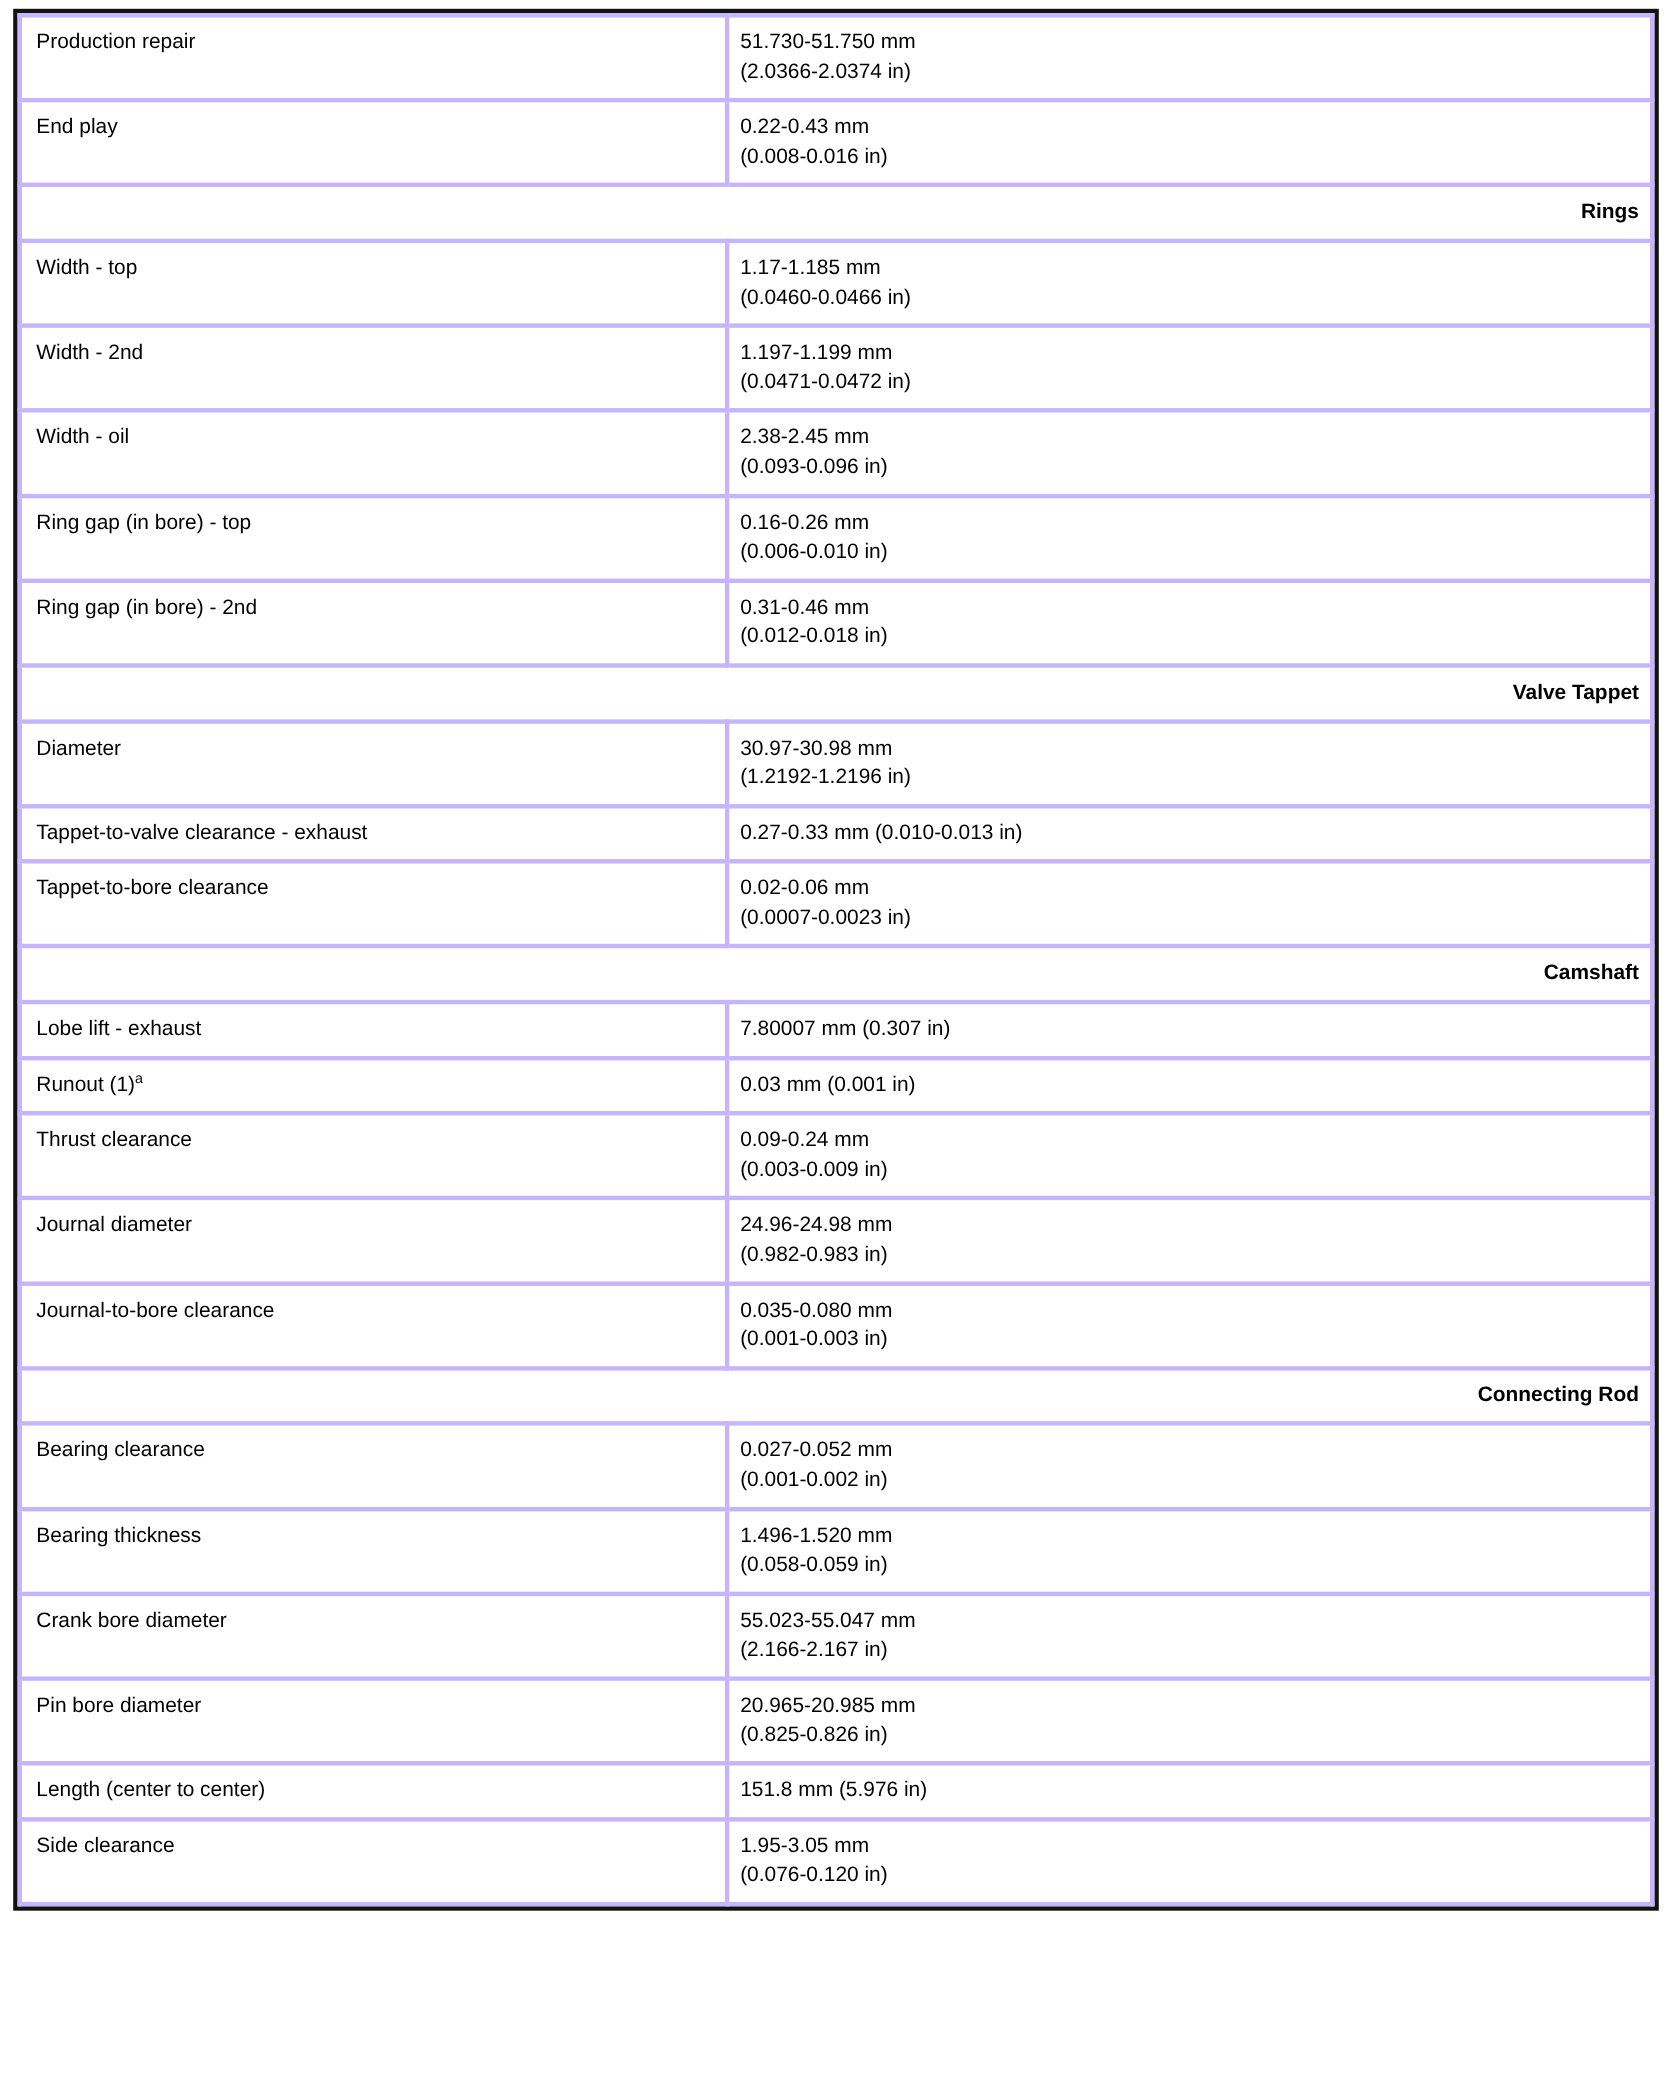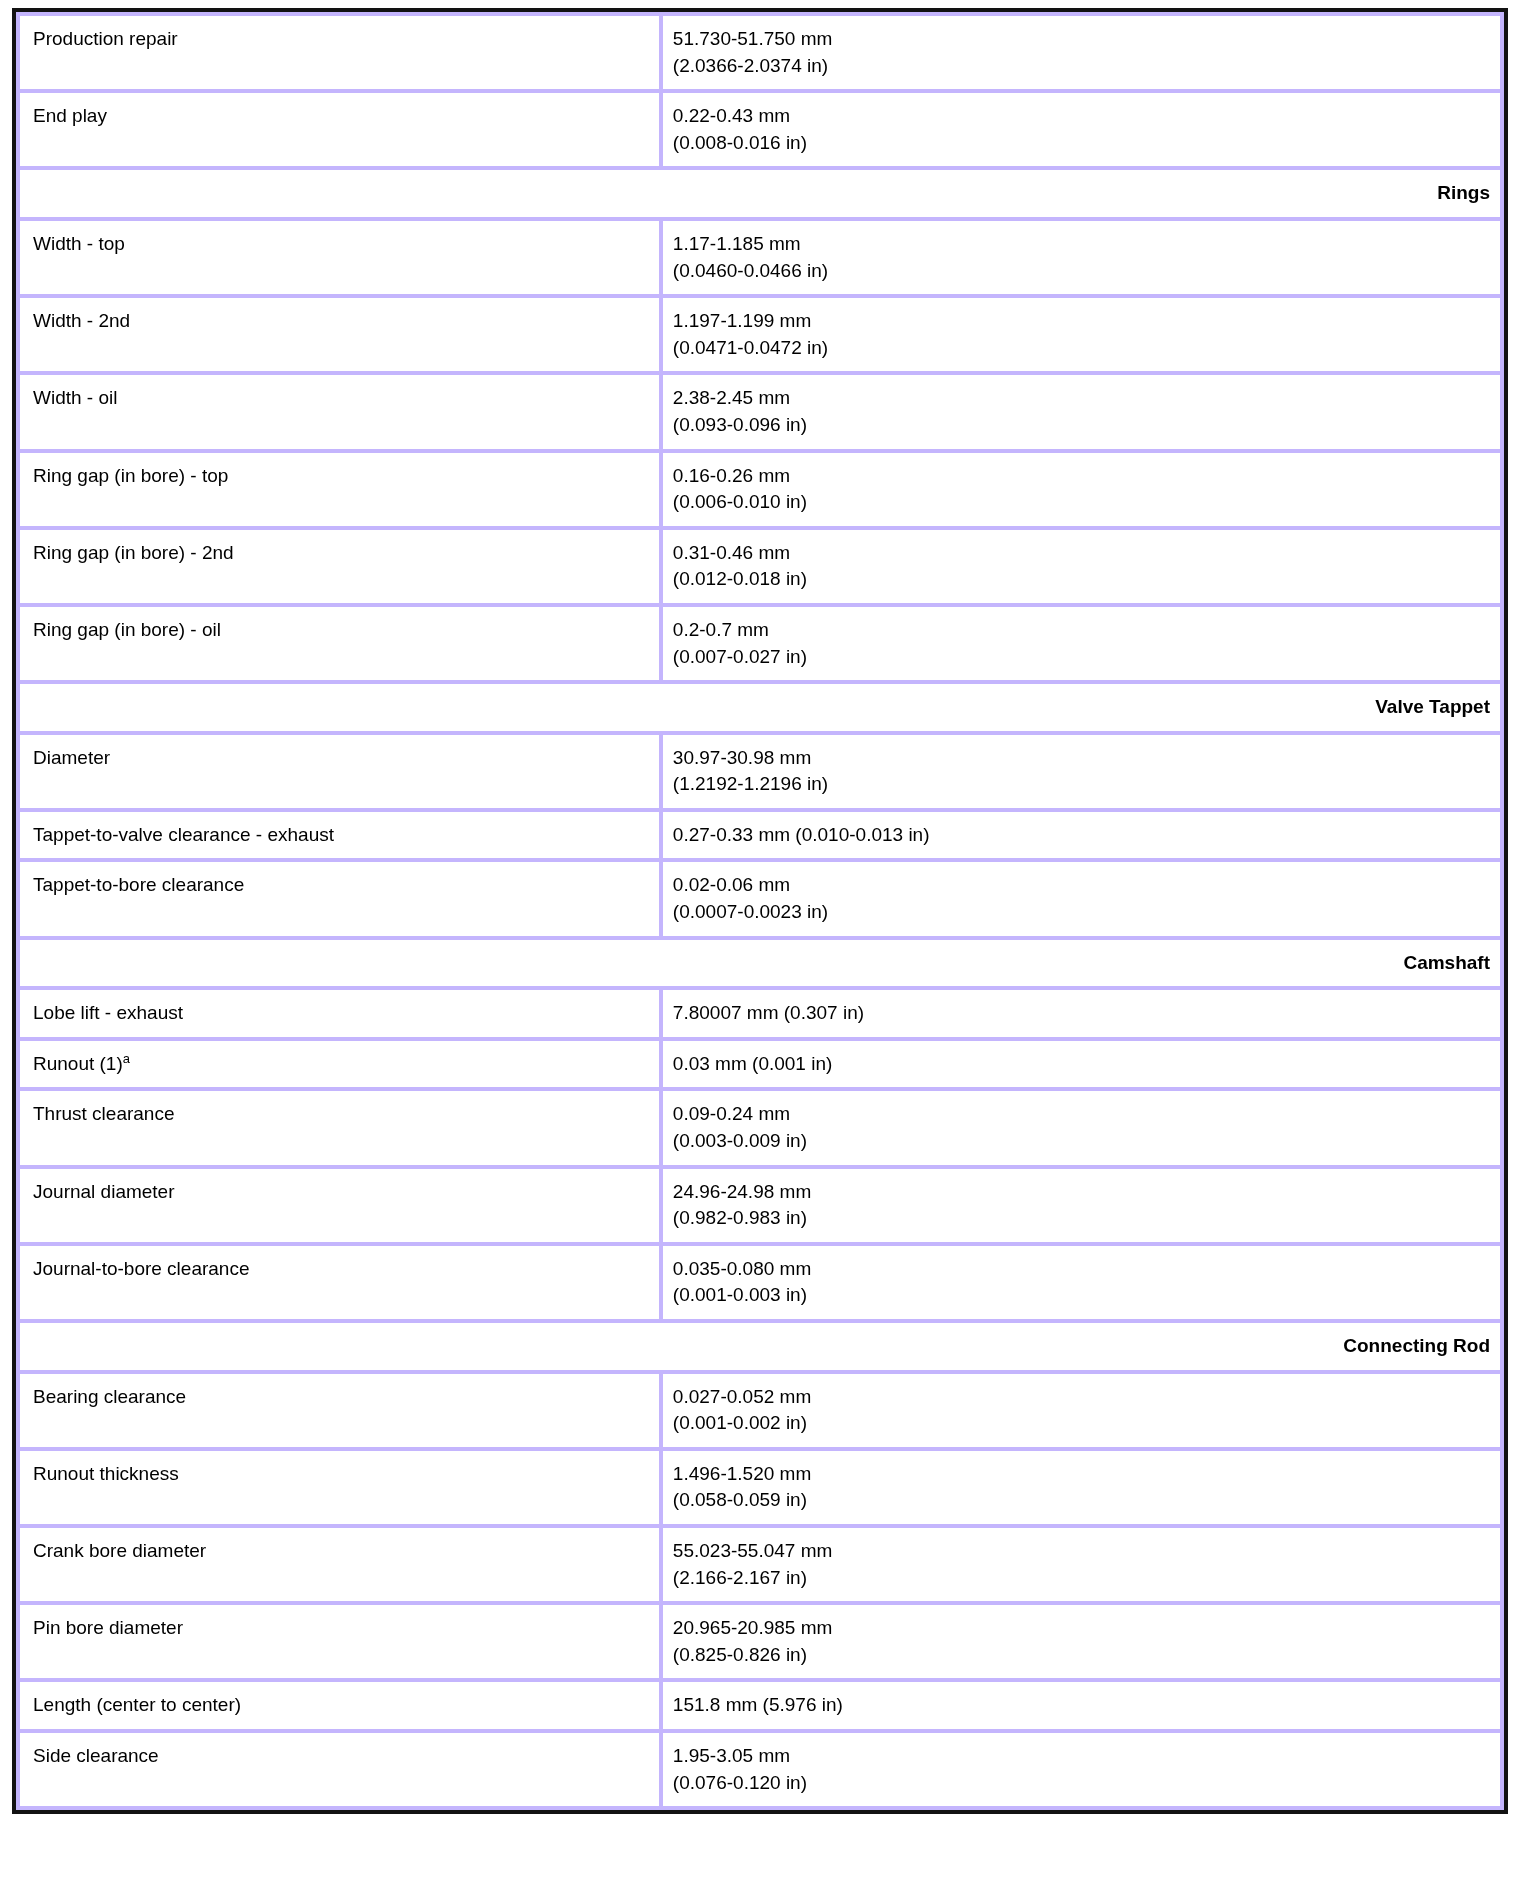--- a/index.html
+++ b/index.html
@@ -79,24 +79,20 @@
         </tr>
         <tr>
           <td class="label-cell">Ring gap (in bore) - top</td>
           <td class="value-cell">0.16-0.26 mm<br>(0.006-0.010 in)</td>
         </tr>
         <tr>
           <td class="label-cell">Ring gap (in bore) - 2nd</td>
           <td class="value-cell">0.31-0.46 mm<br>(0.012-0.018 in)</td>
         </tr>
         <tr>
-          <td class="label-cell">Ring gap (in bore) - oil</td>
-          <td class="value-cell">0.2-0.7 mm<br>(0.007-0.027 in)</td>
-        </tr>
-        <tr>
           <td colspan="2" class="section-cell">Valve Tappet</td>
         </tr>
         <tr>
           <td class="label-cell">Diameter</td>
           <td class="value-cell">30.97-30.98 mm<br>(1.2192-1.2196 in)</td>
         </tr>
         <tr>
           <td class="label-cell">Tappet-to-valve clearance - exhaust</td>
           <td class="value-cell">0.27-0.33 mm (0.010-0.013 in)</td>
         </tr>
@@ -128,21 +124,21 @@
           <td class="value-cell">0.035-0.080 mm<br>(0.001-0.003 in)</td>
         </tr>
         <tr>
           <td colspan="2" class="section-cell">Connecting Rod</td>
         </tr>
         <tr>
           <td class="label-cell">Bearing clearance</td>
           <td class="value-cell">0.027-0.052 mm<br>(0.001-0.002 in)</td>
         </tr>
         <tr>
-          <td class="label-cell">Runout thickness</td>
+          <td class="label-cell">Bearing thickness</td>
           <td class="value-cell">1.496-1.520 mm<br>(0.058-0.059 in)</td>
         </tr>
         <tr>
           <td class="label-cell">Crank bore diameter</td>
           <td class="value-cell">55.023-55.047 mm<br>(2.166-2.167 in)</td>
         </tr>
         <tr>
           <td class="label-cell">Pin bore diameter</td>
           <td class="value-cell">20.965-20.985 mm<br>(0.825-0.826 in)</td>
         </tr>

